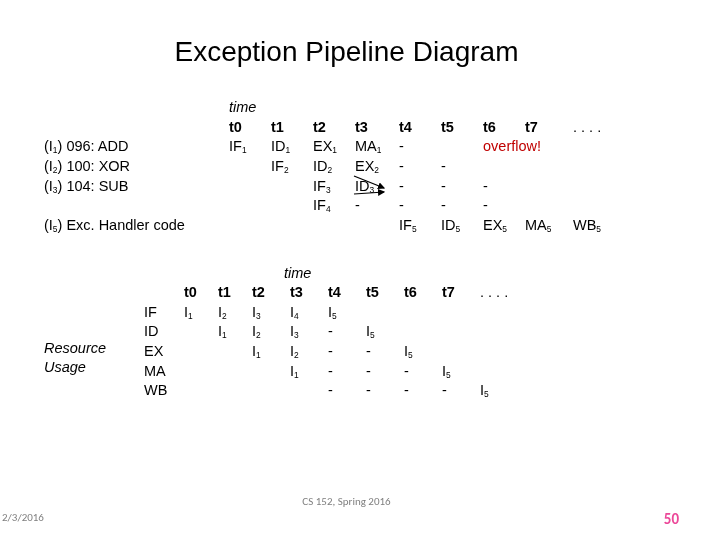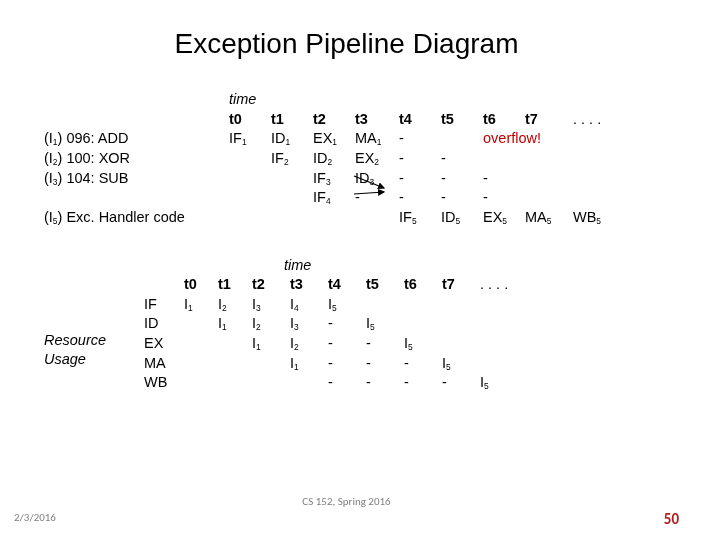--- a/index.html
+++ b/index.html
@@ -1,29 +1,29 @@
 <!DOCTYPE html>
 <html><head>
 <meta charset="utf-8">
 <style>
 *{box-sizing:border-box;margin:0;padding:0}
 html,body{width:720px;height:540px;background:#fff;font-family:"Segoe UI",Arial,sans-serif;overflow:hidden}
-.slide{width:693px;height:540px;position:relative;padding:28px 44px 20px 44px}
+.slide{width:693px;height:540px;position:relative;padding:36px 44px 20px 44px}
 .title{font-size:28px;font-weight:400;color:#000;text-align:center;margin-bottom:30px}
 .sec1{font-family:Verdana,Geneva,sans-serif;font-size:14.5px;color:#000;line-height:1.35}
 .sec2{font-family:Verdana,Geneva,sans-serif;font-size:14.5px;color:#000;line-height:1.35;margin-top:28px;position:relative}
 .b{font-weight:bold}
 .red{color:#c00000;}
 .sub{font-size:0.58em;vertical-align:-0.28em}
 .resuse{font-style:italic;position:absolute;left:0;top:75px;width:80px}
 .timehdr{font-style:italic;margin-left:185px}
 .timehdr2{font-style:italic;margin-left:140px}
-.footL{position:absolute;left:14px;bottom:16px;font-size:11px;font-family:Calibri,Arial,sans-serif;color:#7f7f7f}
+.footL{position:absolute;left:2px;bottom:16px;font-size:11px;font-family:Calibri,Arial,sans-serif;color:#7f7f7f}
 .footC{position:absolute;left:0;right:0;bottom:32px;text-align:center;font-size:11px;font-family:Calibri,Arial,sans-serif;color:#7f7f7f}
-.footR{position:absolute;right:14px;bottom:12px;font-size:15px;font-family:Calibri,Arial,sans-serif;font-weight:bold;color:#b91c1c}
+.footR{position:absolute;right:14px;bottom:12px;font-size:15px;font-family:Calibri,Arial,sans-serif;font-weight:bold;color:#ec4899}
 .grid1{display:grid;grid-template-columns:185px 42px 42px 42px 44px 42px 42px 42px 48px 42px;align-items:baseline}
 .grid1 .c{white-space:nowrap}
 .grid2wrap{margin-left:100px}
 .grid2{display:grid;grid-template-columns:40px 34px 34px 38px 38px 38px 38px 38px 38px 40px;align-items:baseline}
 .arrow{position:absolute;pointer-events:none}
 </style>
 </head>
 <body>
 
 <div class="slide">

